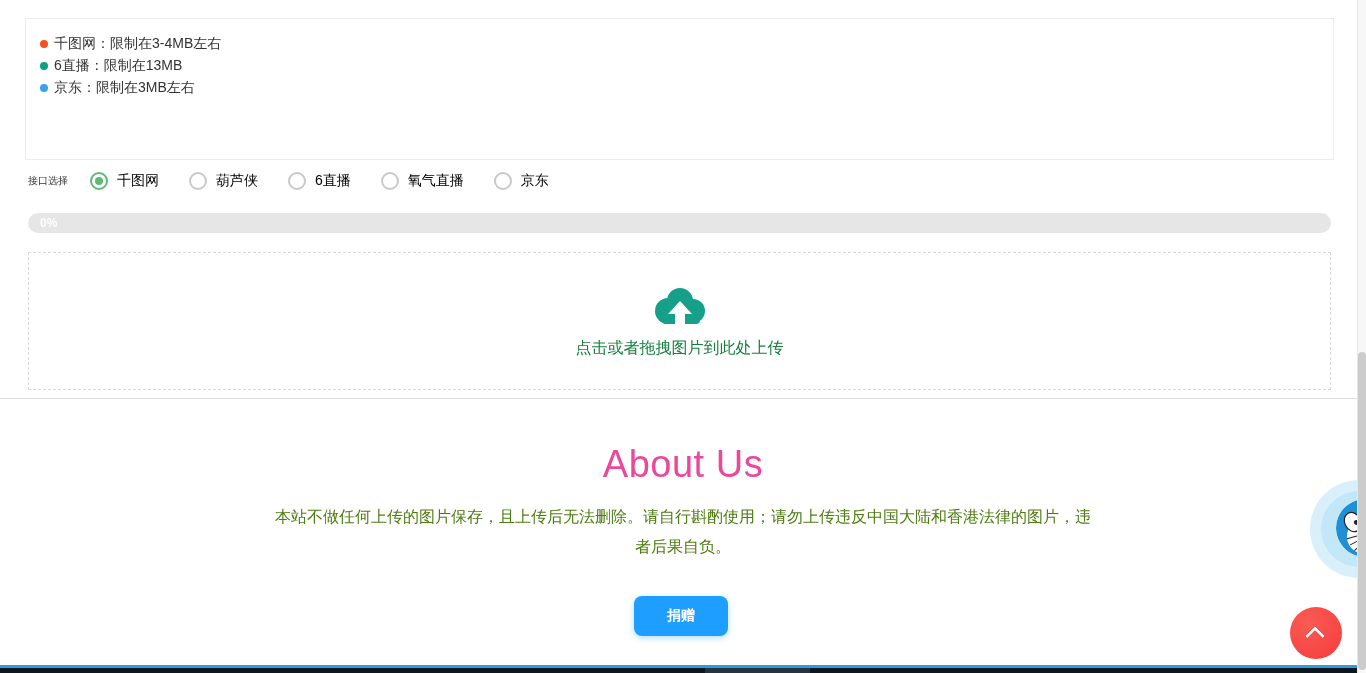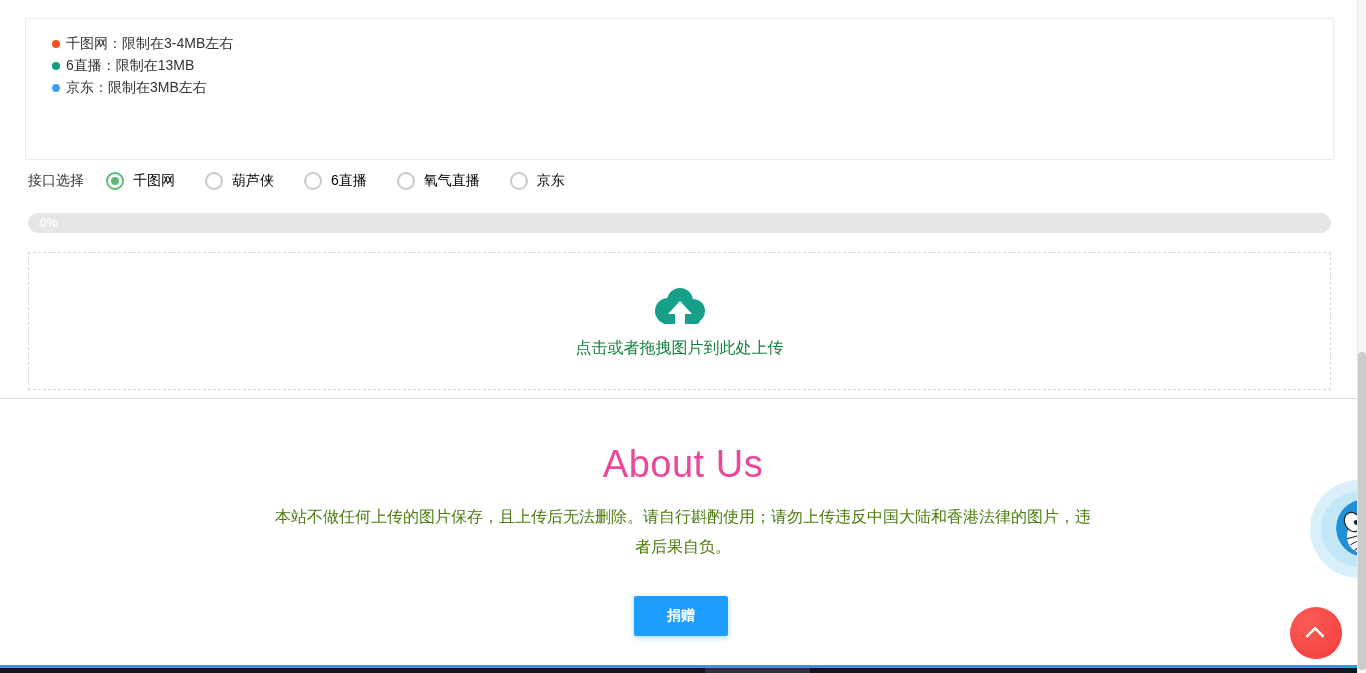--- a/index.html
+++ b/index.html
@@ -2,28 +2,28 @@
 <html><head>
 <meta charset="utf-8">
 <style>
   * { margin:0; padding:0; box-sizing:border-box; }
   html,body { width:1366px; height:673px; overflow:hidden; background:#fff;
               font-family:"Liberation Sans","DejaVu Sans",sans-serif; }
   .page { position:relative; width:1366px; height:673px; background:#fff; overflow:hidden; }
 
   
   .limits-box { position:absolute; left:25px; top:18px; width:1309px; height:142px;
-                background:#fff; border:1px solid #ececec; padding:14px 26px; }
+                background:#fff; border:1px solid #ececec; padding:14px 14px; }
   .limits-list { list-style:none; }
   .limits-list li { display:flex; align-items:center; height:22px; font-size:14px; color:#333; }
   .dot { width:8px; height:8px; border-radius:50%; margin-right:6px; flex:0 0 8px; }
 
   
   .radio-row { position:absolute; left:28px; top:169px; height:24px; display:flex; align-items:center; }
-  .radio-row .row-label { font-size:14px; color:#333; margin-right:22px; }
+  .radio-row .row-label { font-size:10px; color:#333; margin-right:22px; }
   .radio-opt { display:flex; align-items:center; margin-right:30px; cursor:pointer; }
   .radio-circle { width:18px; height:18px; border-radius:50%; border:2px solid #c9c9c9;
                   background:#fff; margin-right:9px; position:relative; }
   .radio-opt.checked .radio-circle { border-color:#5FB878; }
   .radio-opt.checked .radio-circle::after { content:""; position:absolute; left:3px; top:3px;
                   width:8px; height:8px; border-radius:50%; background:#5FB878; }
   .radio-opt span.lbl { font-size:14px; color:#000000; }
 
   
   .progress { position:absolute; left:28px; top:213px; width:1303px; height:20px;
@@ -40,21 +40,21 @@
   .divider { position:absolute; left:0; top:398px; width:1366px; height:1px; background:#dcdcdc; }
 
   
   .about-title { position:absolute; left:0; top:443px; width:1366px; text-align:center;
               font-size:38px; font-weight:400; color:#ec4899; letter-spacing:0.5px; }
   .about-body { position:absolute; left:273px; top:502px; width:820px; text-align:center;
               font-size:16px; line-height:30px; color:#4d7c0f; }
 
   .donate-btn { position:absolute; left:634px; top:596px; width:94px; height:40px;
               background:#1E9FFF; color:#fff; font-size:14px; font-weight:bold; border:none;
-              border-radius:2px; cursor:pointer; box-shadow:0 2px 6px rgba(30,159,255,.35); }
+              border-radius:8px; cursor:pointer; box-shadow:0 2px 6px rgba(30,159,255,.35); }
 
   
   .avatar-halo-outer { position:absolute; left:1310px; top:480px; width:98px; height:98px;
               border-radius:50%; background:#d9f0fb; }
   .avatar-halo-inner { position:absolute; left:1321px; top:491px; width:76px; height:76px;
               border-radius:50%; background:#c2e7f7; }
   .avatar { position:absolute; left:1336px; top:499px; width:58px; height:58px;
               border-radius:50%; overflow:hidden; cursor:pointer; }
   .avatar svg { transform:rotate(-28deg); }
 

